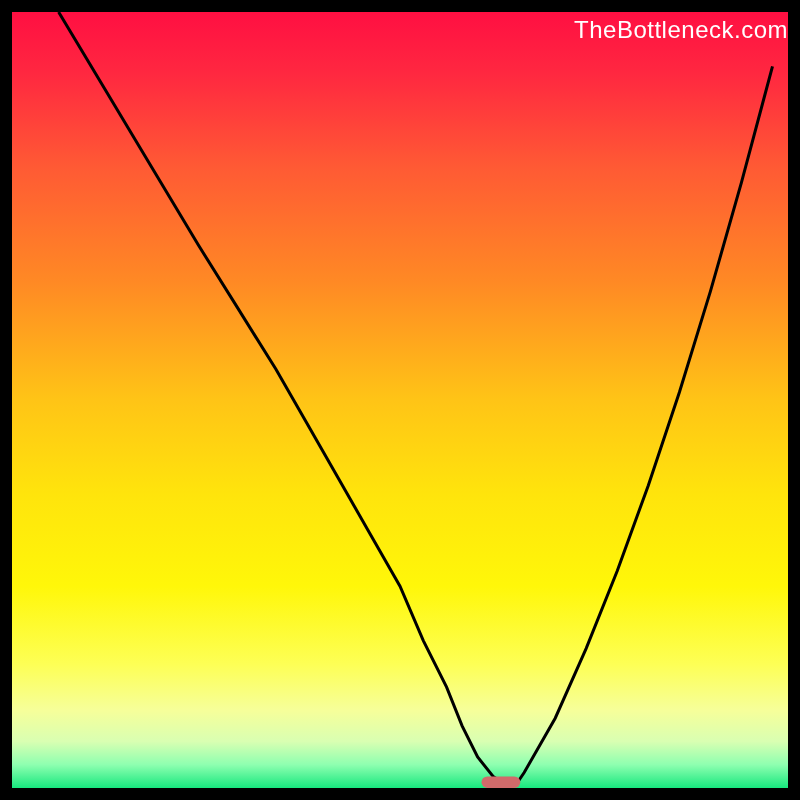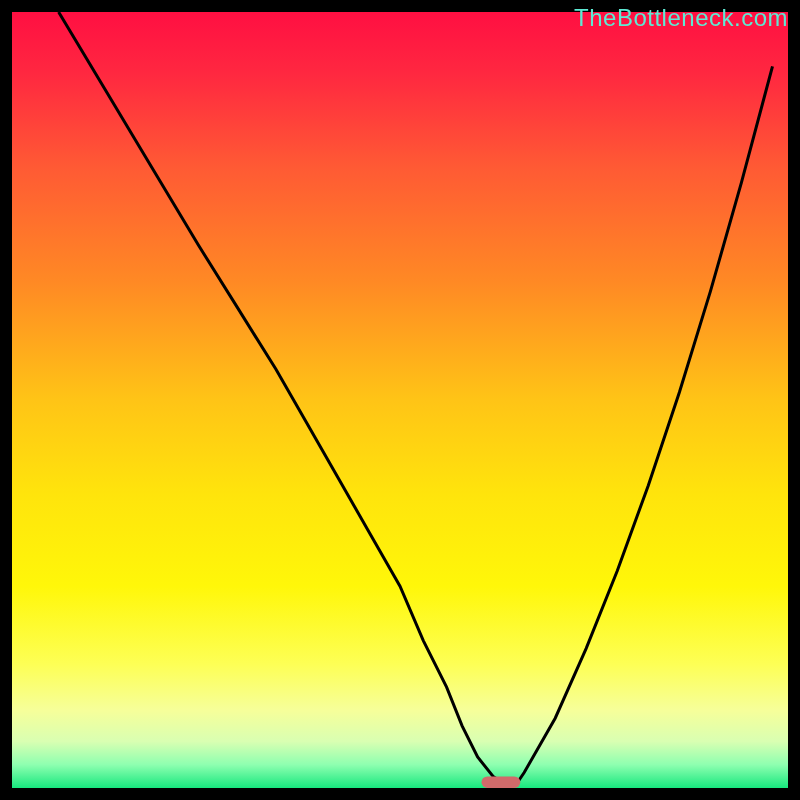--- a/index.html
+++ b/index.html
@@ -11,25 +11,25 @@
     overflow: hidden;
   }
   .chart-wrap {
     position: relative;
     width: 800px;
     height: 800px;
     background: #000;
   }
   .watermark {
     position: absolute;
-    top: 4px;
+    top: 16px;
     right: 12px;
     font-family: Arial, Helvetica, sans-serif;
     font-size: 24px;
-    color: #5eead4;
+    color: #ffffff;
     letter-spacing: 0.5px;
     z-index: 10;
   }
   .plot-area {
     position: absolute;
     left: 12px;
     top: 12px;
     width: 776px;
     height: 776px;
   }

